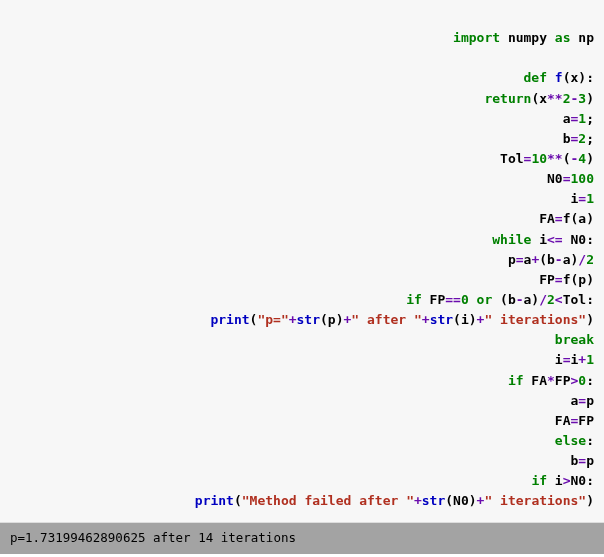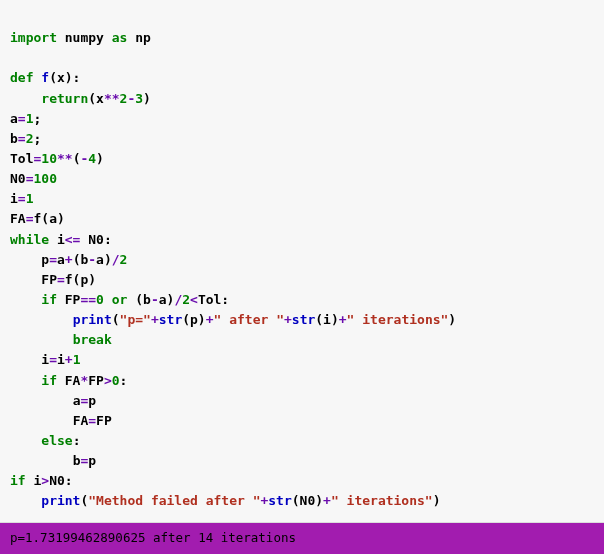--- a/index.html
+++ b/index.html
@@ -10,23 +10,24 @@
     background: #ffffff;
     color: #000000;
     width: 604px;
   }
   .code-cell {
     background: #f7f7f7;
     padding: 8px 10px 10px 10px;
     line-height: 1.55;
     white-space: pre;
     font-weight: bold;
+    text-align: right;
   }
   .output-cell {
-    background: #a21caf;
+    background: #a3a3a3;
     padding: 6px 10px 8px 10px;
     line-height: 1.4;
     border-top: 1px solid #dddddd;
     font-family: "DejaVu Sans Mono", "Courier New", monospace;
     font-size: 12.5px;
     font-weight: normal;
     white-space: pre;
   }
   .kw   { color: #008000; font-weight: bold; }   
   .fn   { color: #0000c0; }                      

